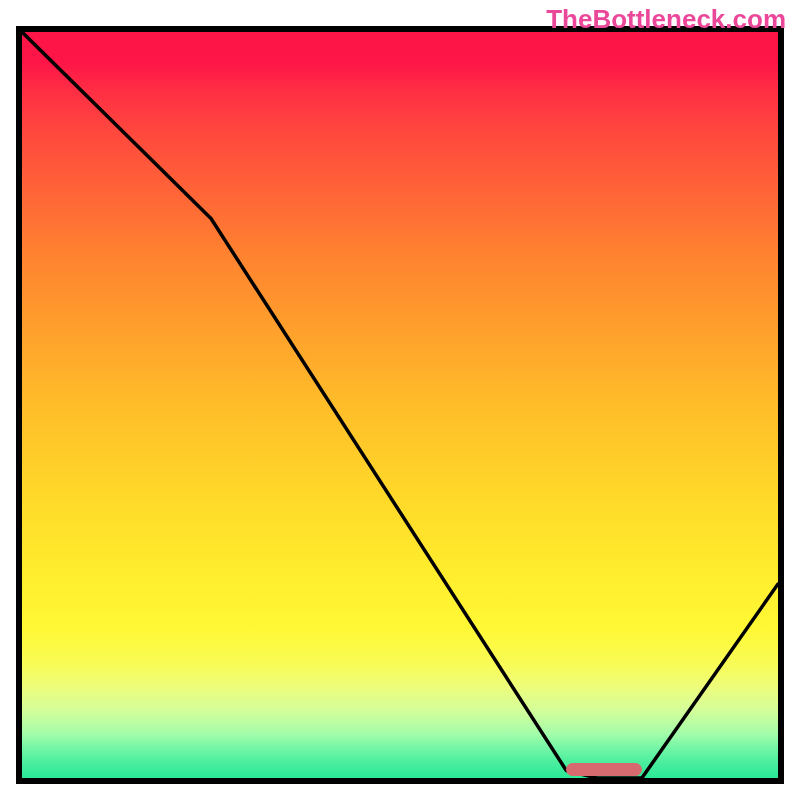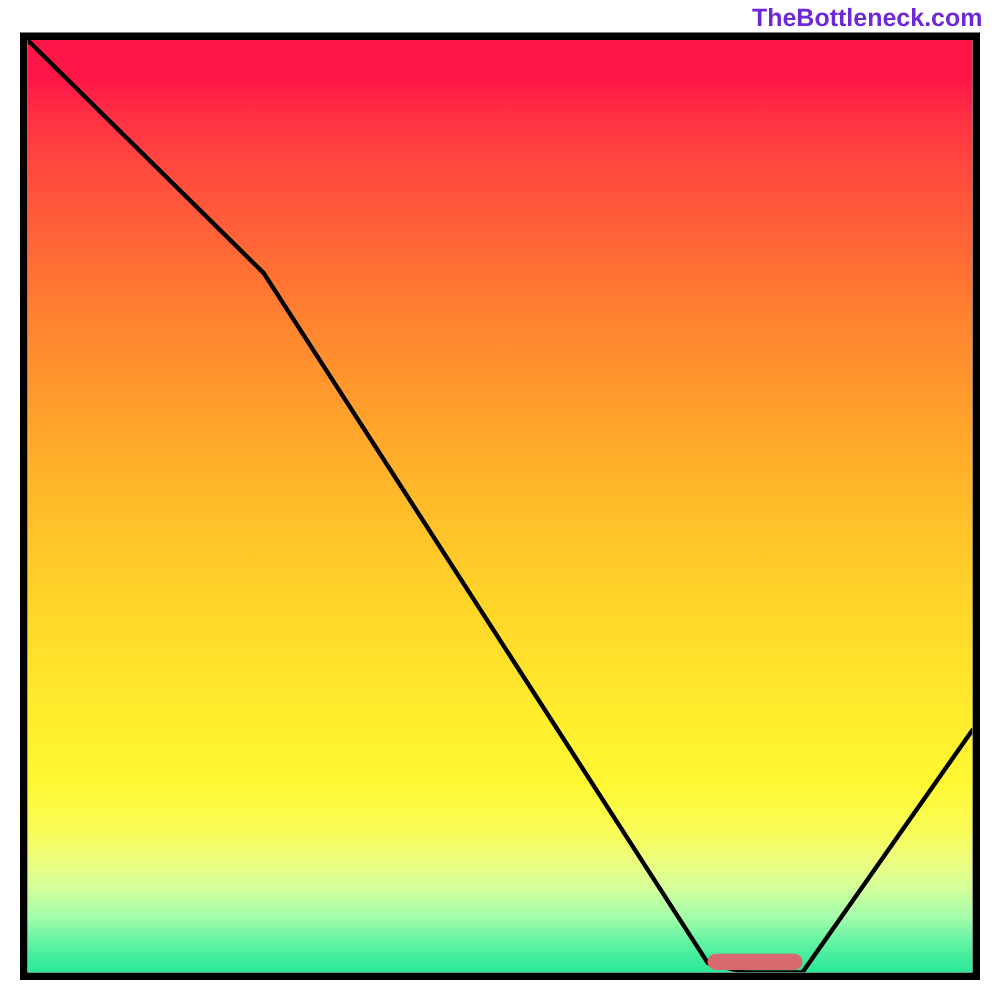--- a/index.html
+++ b/index.html
@@ -10,23 +10,23 @@
   }
   .container {
     width: 800px;
     height: 800px;
     position: relative;
   }
   .attribution {
     position: absolute;
     top: 4px;
     right: 14px;
-    font-size: 20px;
+    font-size: 26px;
     font-weight: bold;
-    color: #6d28d9;
+    color: #ec4899;
     z-index: 10;
   }
   .frame {
     position: absolute;
     left: 16px;
     top: 26px;
     width: 768px;
     height: 758px;
     border: 6px solid #000;
     box-sizing: border-box;

